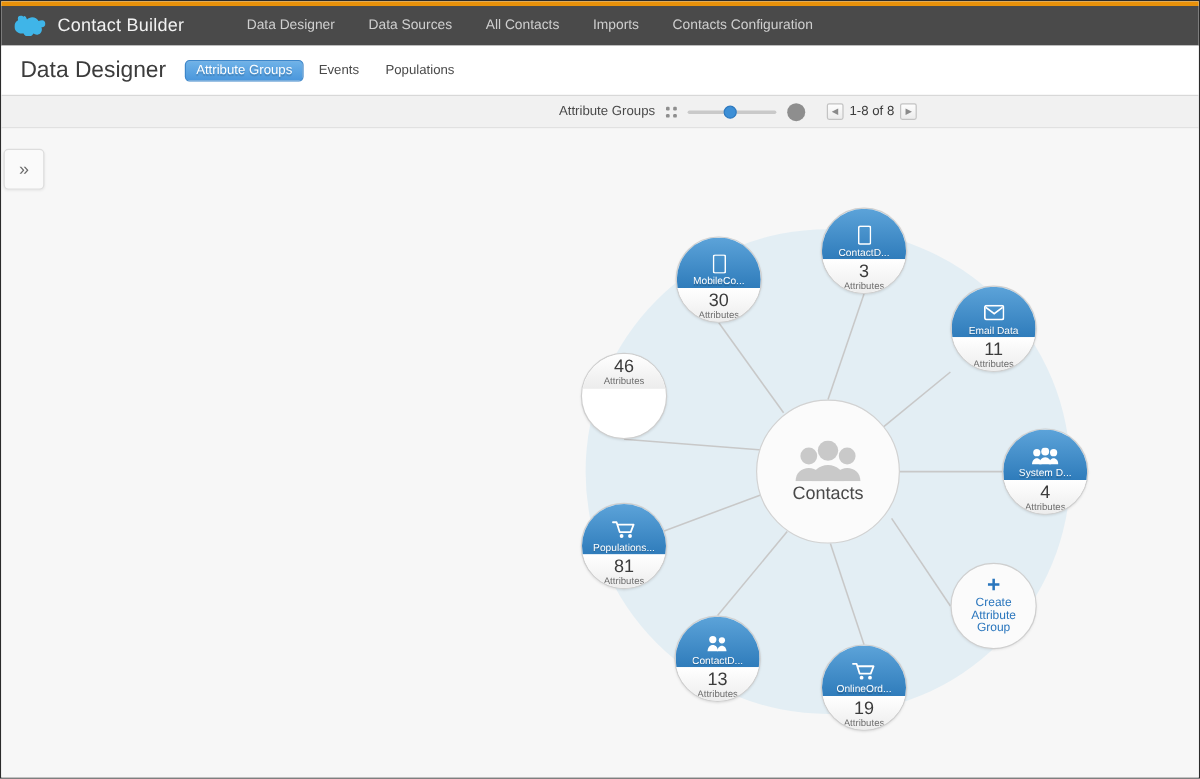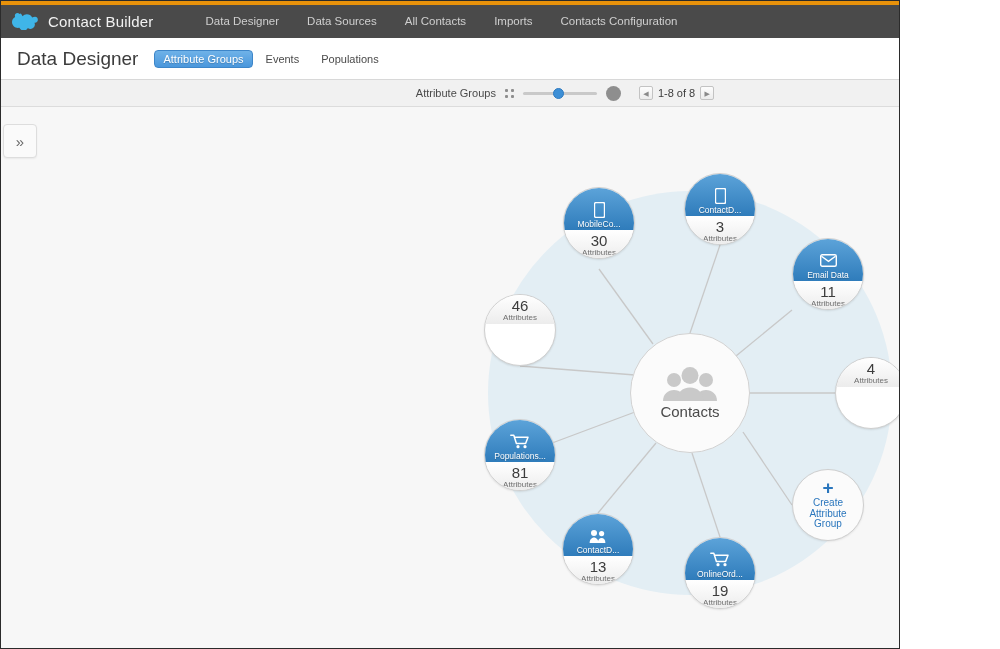--- a/index.html
+++ b/index.html
@@ -7,21 +7,21 @@
   body {
     width: 1000px;
     height: 649px;
     overflow: hidden;
     font-family: "Liberation Sans", sans-serif;
     background: #ffffff;
   }
 
   #app {
     position: relative;
-    width: 900px;
+    width: 1000px;
     height: 649px;
     border: 1px solid #2b2b2b;
     background: #ffffff;
     overflow: hidden;
   }
 
   
   .orange-strip {
     position: absolute;
     top: 0; left: 0;
@@ -473,21 +473,21 @@
               </svg>
           </span>
           <span class="node-name">ContactD...</span>
         </div>
         <div class="node-bottom">
           <span class="node-count">3</span>
           <span class="node-sub">Attributes</span>
         </div>
       </div>
 
-      <div class="node" style="left:562px; top:80px;">
+      <div class="node" style="left:562px; top:90px;">
         <div class="node-top">
           <span class="node-icon">
             <svg width="11" height="16" viewBox="0 0 11 16">
                 <rect x="0.5" y="0.5" width="10" height="15" rx="1.5" fill="none" stroke="#ffffff" stroke-width="1.4"></rect>
               </svg>
           </span>
           <span class="node-name">MobileCo...</span>
         </div>
         <div class="node-bottom">
           <span class="node-count">30</span>
@@ -512,20 +512,35 @@
       </div>
 
       <div class="node" style="left:483px; top:187px;">
         <div class="node-bottom">
           <span class="node-count">46</span>
           <span class="node-sub">Attributes</span>
         </div>
       </div>
 
       <div class="node" style="left:834px; top:250px;">
+        <div class="node-top">
+          <span class="node-icon">
+            <svg width="22" height="14" viewBox="0 0 22 14">
+              <g fill="#ffffff">
+                <circle cx="4" cy="4.2" r="3"></circle>
+                  <path d="M0 14c0-3.2 1.9-5.2 4-5.2s4 2 4 5.2z"></path>
+                <circle cx="18" cy="4.2" r="3"></circle>
+                  <path d="M14 14c0-3.2 1.9-5.2 4-5.2s4 2 4 5.2z"></path>
+                <circle cx="11" cy="3.3" r="3.3"></circle>
+                  <path d="M6 14c0-3.6 2.2-6 5-6s5 2.4 5 6z"></path>
+              </g>
+            </svg>
+          </span>
+          <span class="node-name">System D...</span>
+        </div>
         <div class="node-bottom">
           <span class="node-count">4</span>
           <span class="node-sub">Attributes</span>
         </div>
       </div>
 
       <div class="node" style="left:483px; top:312px;">
         <div class="node-top">
           <span class="node-icon">
             <svg width="20" height="15" viewBox="0 0 20 15">

